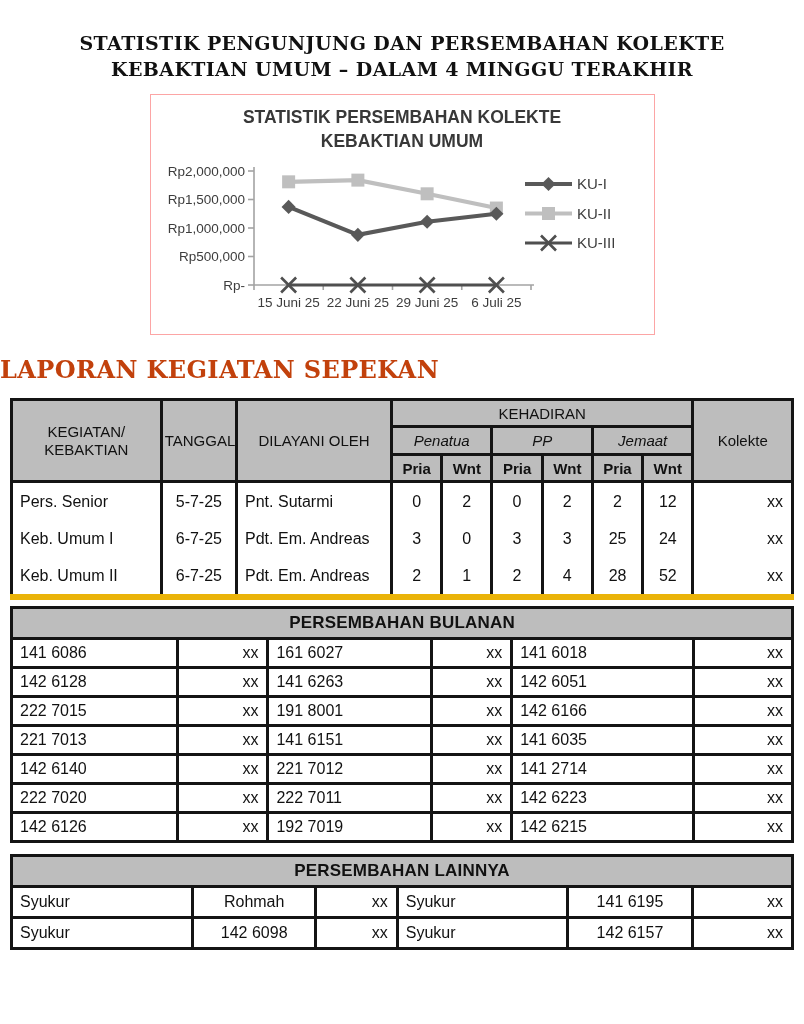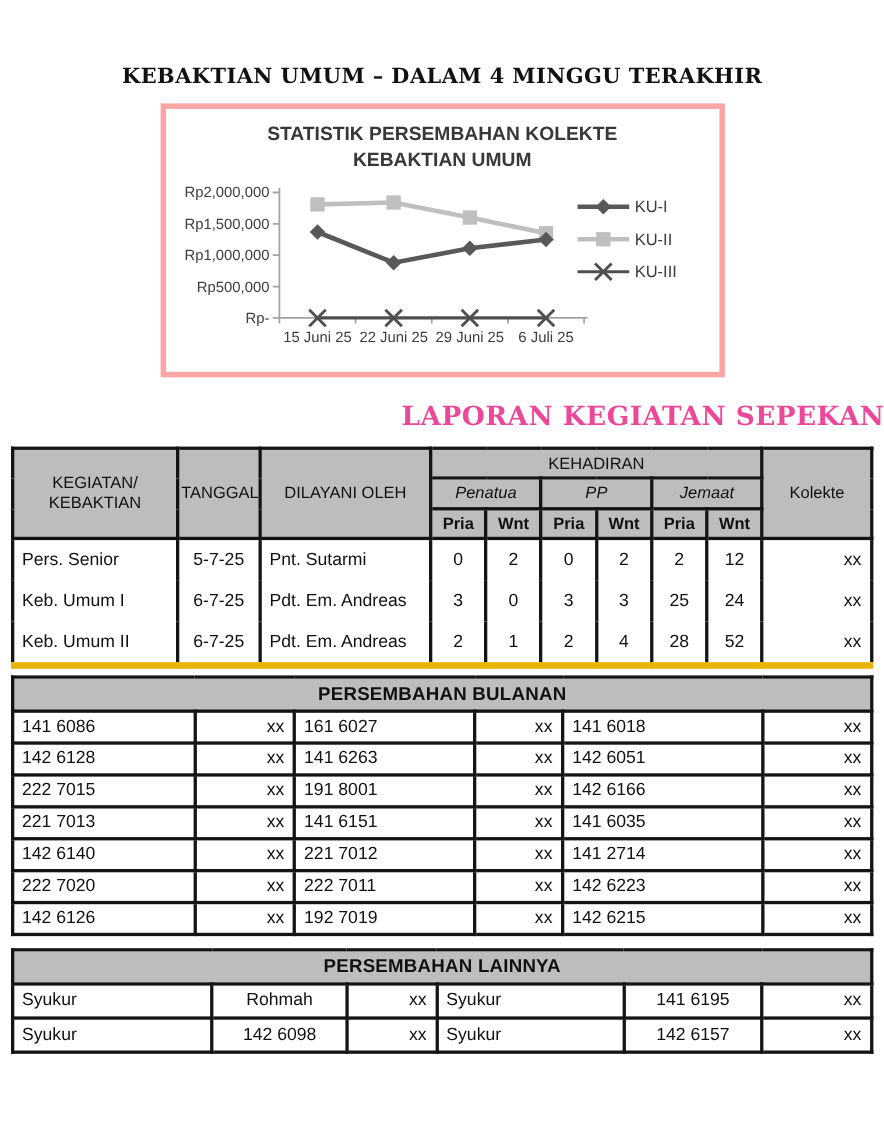--- a/index.html
+++ b/index.html
@@ -3,26 +3,26 @@
 <meta charset="utf-8">
 <style>
   html,body{margin:0;padding:0;background:#ffffff;}
   body{width:804px;height:1024px;font-family:"Liberation Sans",sans-serif;color:#111;}
   .page{position:relative;width:804px;height:1024px;overflow:hidden;background:#fff;}
 
   
   .doc-title{margin:0;padding-top:30px;text-align:center;
     font-family:"DejaVu Serif",serif;font-weight:bold;font-size:19px;line-height:26px;
     letter-spacing:.4px;color:#111;}
-  .section-title{margin:20px 0 0;text-align:right;
+  .section-title{margin:20px 0 0;text-align:left;
     font-family:"DejaVu Serif",serif;font-weight:bold;font-size:24px;line-height:30px;
-    letter-spacing:.4px;color:#ec4899;}
-
-  
-  .chart-box{width:503px;height:239px;border:5px solid #fca5a5;margin:12px auto 0;background:#fff;}
+    letter-spacing:.4px;color:#c2410c;}
+
+  
+  .chart-box{width:503px;height:239px;border:1px solid #fca5a5;margin:12px auto 0;background:#fff;}
   .chart-box svg{display:block;}
 
   
   table{border-collapse:collapse;table-layout:fixed;width:784px;margin:0 auto;}
   th,td{border:3px solid #141414;overflow:hidden;white-space:nowrap;}
   .bar-th{background:#bdbdbd;font-size:17px;font-weight:700;height:26px;text-align:center;letter-spacing:.2px;}
 
   
   .t-laporan{margin-top:13px;}
   .t-laporan thead th{background:#bdbdbd;font-weight:normal;font-size:15px;text-align:center;padding:0 2px;}
@@ -44,21 +44,21 @@
   .al-l{text-align:left;padding-left:7px;}
   .al-c{text-align:center;}
   .al-r{text-align:right;padding-right:8px;}
 </style>
 </head>
 <body>
 
 <div class="page">
 
   <h1 class="doc-title">
-    <br>
+    <span>STATISTIK PENGUNJUNG DAN PERSEMBAHAN KOLEKTE</span><br>
     <span>KEBAKTIAN UMUM – DALAM 4 MINGGU TERAKHIR</span>
   </h1>
 
   <div class="chart-box">
     <svg id="chart-svg" width="503" height="239" viewBox="0 0 503 239">
         <text x="251" y="28" text-anchor="middle" font-size="17.5" font-weight="bold" fill="#383838" font-family="&quot;Liberation Sans&quot;,sans-serif">STATISTIK PERSEMBAHAN KOLEKTE</text>
         <text x="251" y="52" text-anchor="middle" font-size="17.5" font-weight="bold" fill="#383838" font-family="&quot;Liberation Sans&quot;,sans-serif">KEBAKTIAN UMUM</text>
         <line x1="103" y1="72" x2="103" y2="190" stroke="#a3a3a3" stroke-width="1.6"></line>
         <line x1="103" y1="190" x2="383" y2="190" stroke="#a3a3a3" stroke-width="1.6"></line>
         <line x1="97" y1="190" x2="103" y2="190" stroke="#a3a3a3" stroke-width="1.6"></line>

